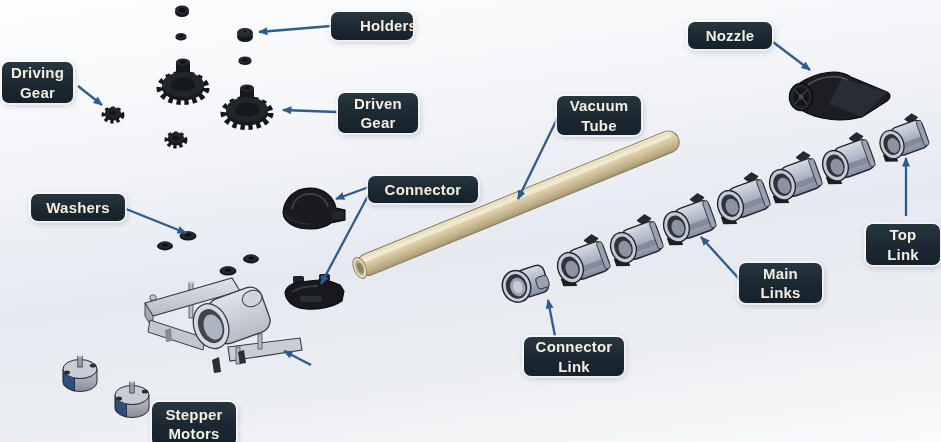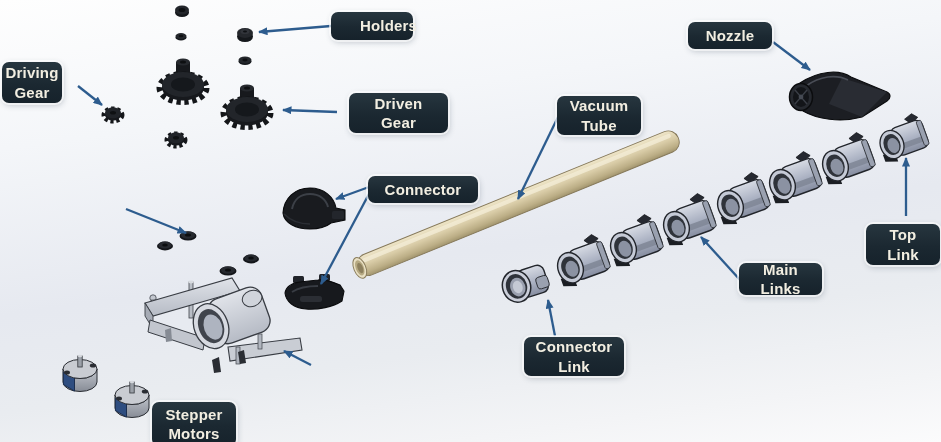--- a/index.html
+++ b/index.html
@@ -242,30 +242,31 @@
       <path d="M558,117 L518,199" marker-end="url(#ah)"></path>
       <path d="M773,42 L810,70" marker-end="url(#ah)"></path>
       <path d="M906,216 L906,158" marker-end="url(#ah)"></path>
       <path d="M741,281 L701,237" marker-end="url(#ah)"></path>
       <path d="M555,336 L548,300" marker-end="url(#ah)"></path>
       <path d="M311,365 L284,351" marker-end="url(#ah)"></path>
     </g>
   </svg>
 
   <div class="plabel" style="left:331px;top:12px;width:82px;height:28px;padding-left:39px;">Holders</div>
-  <div class="plabel" style="left:2px;top:62px;width:60px;height:41px;">Driving
+  <div class="plabel" style="left:2px;top:62px;width:71px;height:41px;">Driving
 Gear</div>
-  <div class="plabel" style="left:349px;top:93px;width:99px;height:40px;">Driven
+  <div class="plabel" style="left:338px;top:93px;width:80px;height:40px;">Driven
 Gear</div>
+  <div class="plabel" style="left:31px;top:194px;width:94px;height:27px;">Washers</div>
   <div class="plabel" style="left:368px;top:176px;width:110px;height:27px;">Connector</div>
   <div class="plabel" style="left:688px;top:22px;width:84px;height:27px;">Nozzle</div>
   <div class="plabel" style="left:557px;top:96px;width:84px;height:39px;">Vacuum
 Tube</div>
   <div class="plabel" style="left:866px;top:224px;width:74px;height:41px;">Top
 Link</div>
-  <div class="plabel" style="left:739px;top:263px;width:83px;height:32px;">Main
+  <div class="plabel" style="left:739px;top:263px;width:83px;height:40px;">Main
 Links</div>
   <div class="plabel" style="left:524px;top:337px;width:100px;height:39px;">Connector
 Link</div>
   <div class="plabel" style="left:152px;top:402px;width:84px;height:44px;">Stepper
 Motors</div>
 
 </div>
 
 </body></html>

